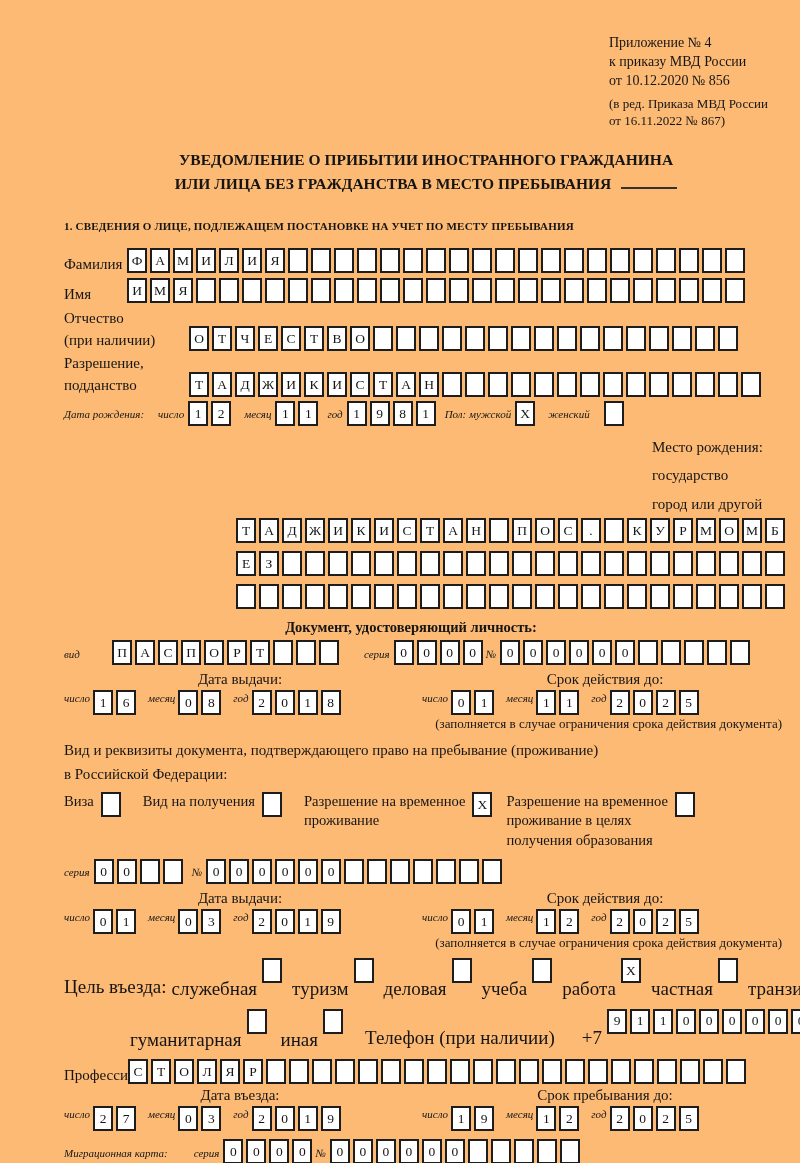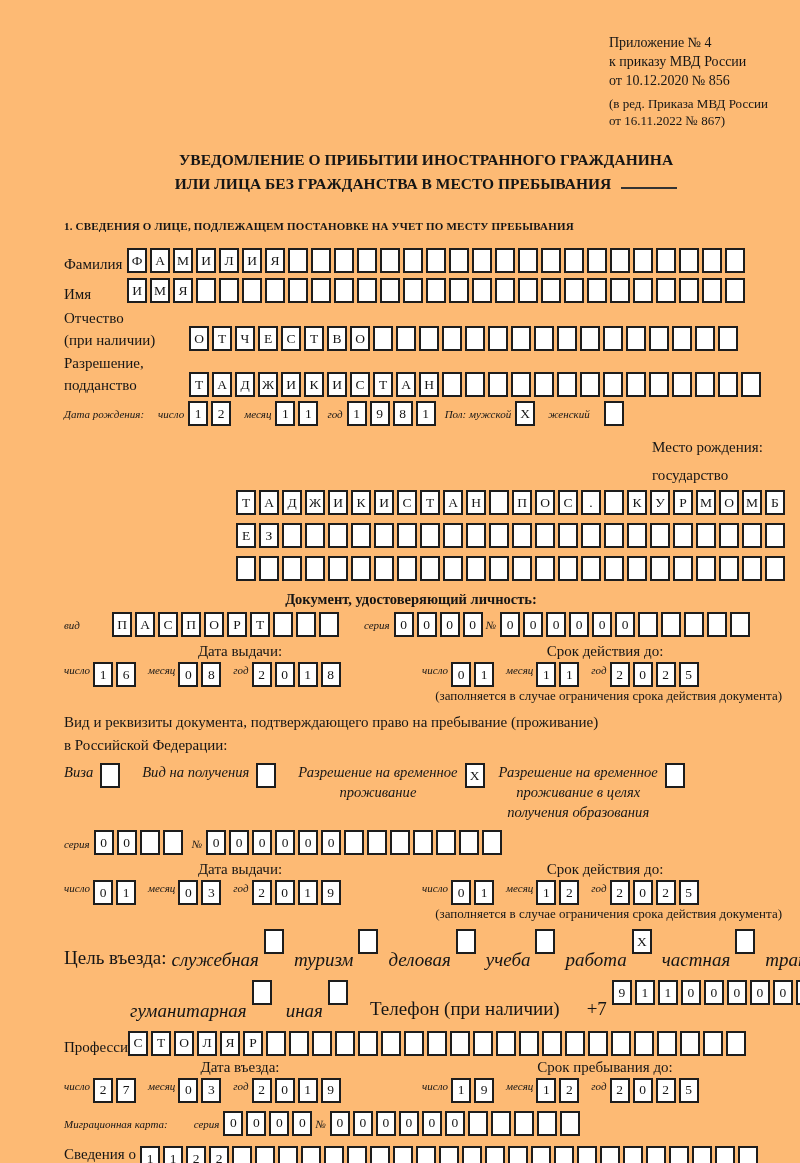--- a/index.html
+++ b/index.html
@@ -42,21 +42,21 @@
   .datecol-l{width:352px;flex:none;}
   .datecol-r{flex:1;padding-left:6px;}
   .datehead{text-align:center;font-size:15px;margin-bottom:2px;}
   .dateline{display:flex;align-items:flex-start;}
   .dateline .mini{margin-right:3px;}
   .dateline .cells{margin-right:9px;}
   .note{font-size:13px;text-align:right;margin:1px 6px 7px 0;}
   .plain{font-size:15px;line-height:1.55;}
   .optrow{display:flex;align-items:flex-start;margin-top:6px;margin-bottom:8px;}
   .opt{display:flex;align-items:flex-start;flex:none;}
-  .opt .olbl{font-size:14.6px;text-align:center;line-height:1.35;margin-right:7px;font-style:italic;}
+  .opt .olbl{font-size:14.6px;line-height:1.35;margin-right:7px;}
   .opt .cell{margin-right:0;}
   .purp{display:flex;align-items:flex-start;margin-bottom:7px;}
   .purp .olbl{font-size:19px;margin:18px 5px 0 0;flex:none;}
   .multilabel{flex:none;font-size:15px;line-height:1.9;}
   .boxrows .cells{margin-bottom:8px;}
 </style>
 </head>
 <body>
 
 <div class="page">
@@ -246,20 +246,21 @@
     <span class="gap10"></span>
     <span class="cells">
         <span class="cell"></span>
       </span>
   </div>
 
   <div class="row" style="margin-bottom:2px;flex-direction:column;">
     <span class="multilabel w135">
       <div>Место рождения:</div>
       <div>государство</div>
+      <div>город или другой</div>
     </span>
     <span class="boxrows">
       <span class="cells">
           <span class="cell">Т</span>
           <span class="cell">А</span>
           <span class="cell">Д</span>
           <span class="cell">Ж</span>
           <span class="cell">И</span>
           <span class="cell">К</span>
           <span class="cell">И</span>

